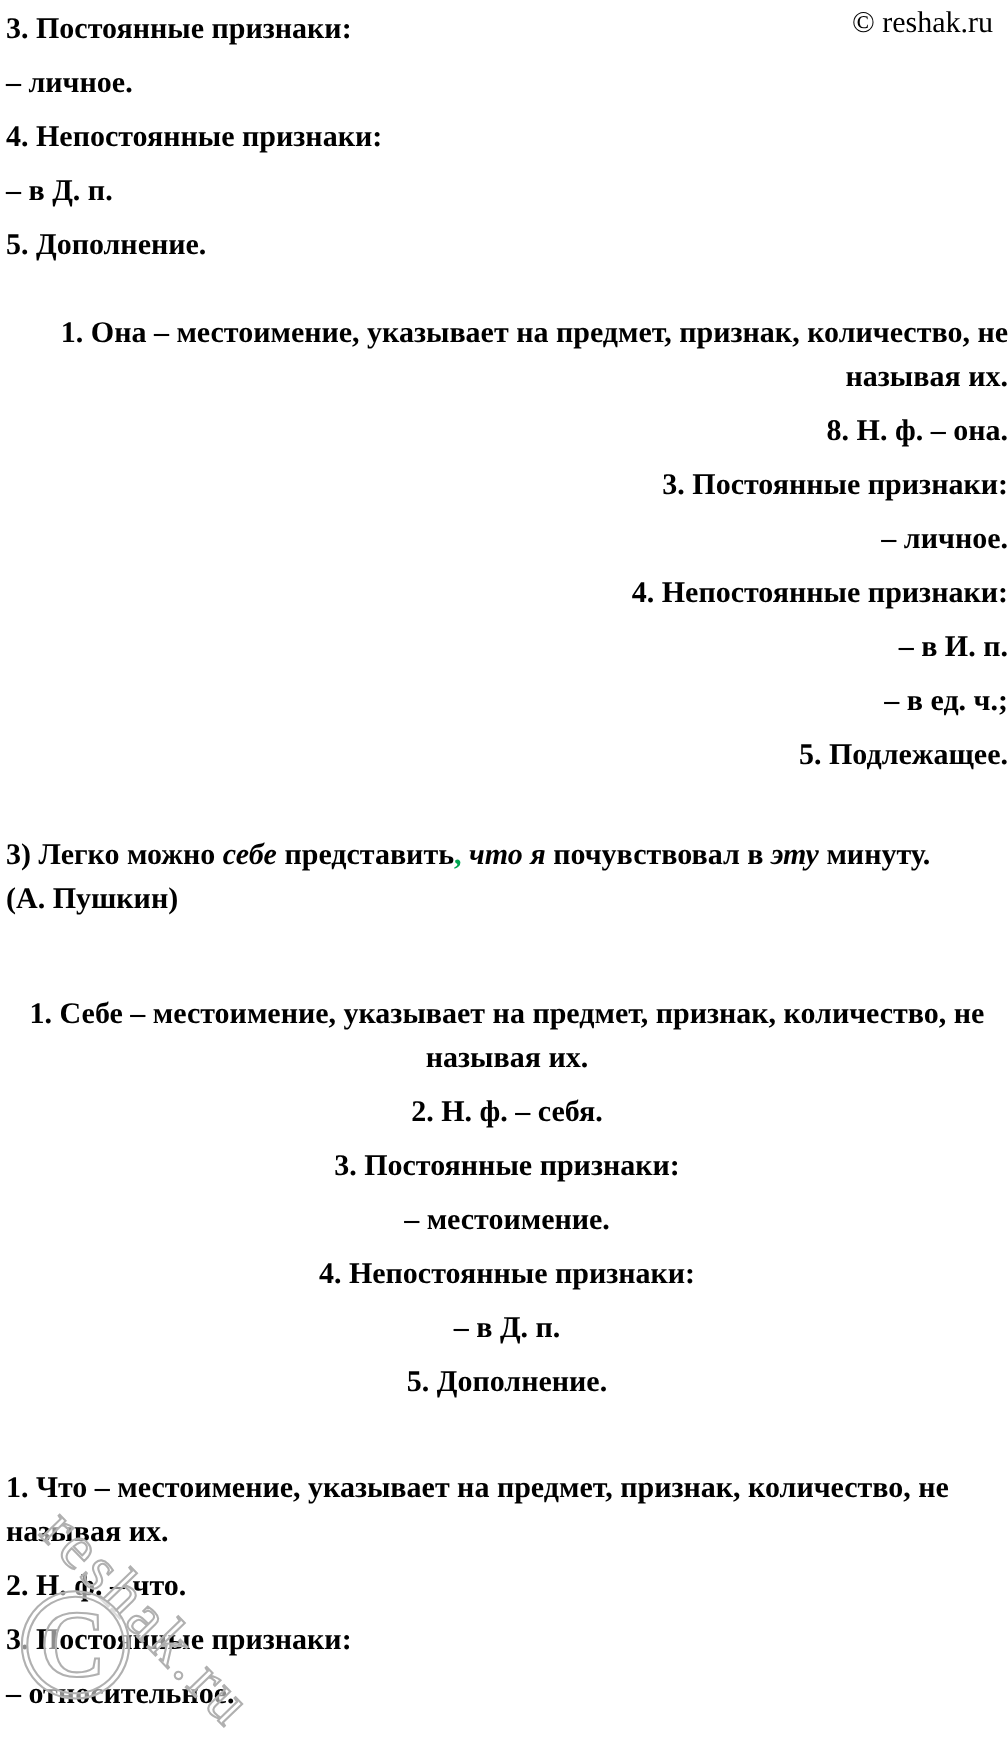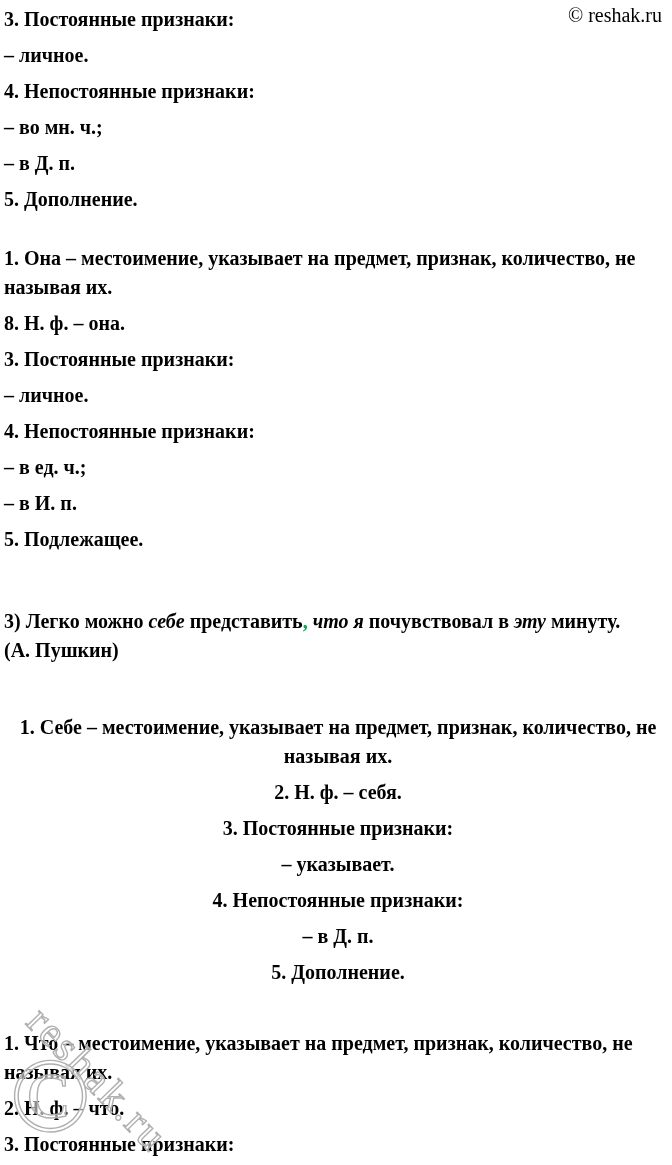--- a/index.html
+++ b/index.html
@@ -16,22 +16,22 @@
     top: 3px; right: 10px;
     font-size: 20px;
     line-height: 24px;
     white-space: nowrap;
   }
   .content {
     position: absolute;
     top: 5px; left: 4px; right: 0;
   }
   .block { margin: 0; }
-  .block-1 { margin-top: 30px; }
-  .block-2 { margin-top: 53px; }
+  .block-1 { margin-top: 30px; text-align: right; }
+  .block-2 { margin-top: 38px; }
   .block-3 { margin-top: 48px; text-align: center; }
   .block-4 { margin-top: 42px; }
   p.line {
     margin: 7px 0 0 0;
     font-size: 20px;
     line-height: 29px;
     white-space: nowrap;
     font-weight: bold;
   }
   .block p.line:first-child { margin-top: 0; }
@@ -67,45 +67,44 @@
 </head>
 <body>
 
 <div class="copyright">© reshak.ru</div>
 
 <div class="content">
     <div class="block block-0">
       <p class="line">3. Постоянные признаки:</p>
       <p class="line">– личное.</p>
       <p class="line">4. Непостоянные признаки:</p>
-      <p class="line">– во мн. ч.;</p>
       <p class="line">– в Д. п.</p>
       <p class="line">5. Дополнение.</p>
     </div>
     <div class="block block-1">
       <p class="line">1. Она – местоимение, указывает на предмет, признак, количество, не</p>
       <p class="line cont">называя их.</p>
       <p class="line">8. Н. ф. – она.</p>
       <p class="line">3. Постоянные признаки:</p>
       <p class="line">– личное.</p>
       <p class="line">4. Непостоянные признаки:</p>
+      <p class="line">– в И. п.</p>
       <p class="line">– в ед. ч.;</p>
-      <p class="line">– в И. п.</p>
       <p class="line">5. Подлежащее.</p>
     </div>
     <div class="block block-2">
       <p class="line"><span>3) Легко можно </span><span class="it">себе</span><span> представить</span><span style="color: rgb(0, 166, 81);">,</span><span> </span><span class="it">что я</span><span> почувствовал в </span><span class="it">эту</span><span> минуту.</span></p>
       <p class="line cont">(А. Пушкин)</p>
     </div>
     <div class="block block-3">
       <p class="line">1. Себе – местоимение, указывает на предмет, признак, количество, не</p>
       <p class="line cont">называя их.</p>
       <p class="line">2. Н. ф. – себя.</p>
       <p class="line">3. Постоянные признаки:</p>
-      <p class="line">– указывает.</p>
+      <p class="line">– местоимение.</p>
       <p class="line">4. Непостоянные признаки:</p>
       <p class="line">– в Д. п.</p>
       <p class="line">5. Дополнение.</p>
     </div>
     <div class="block block-4">
       <p class="line">1. Что – местоимение, указывает на предмет, признак, количество, не</p>
       <p class="line cont">называя их.</p>
       <p class="line">2. Н. ф. – что.</p>
       <p class="line">3. Постоянные признаки:</p>
       <p class="line">– относительное.</p>

